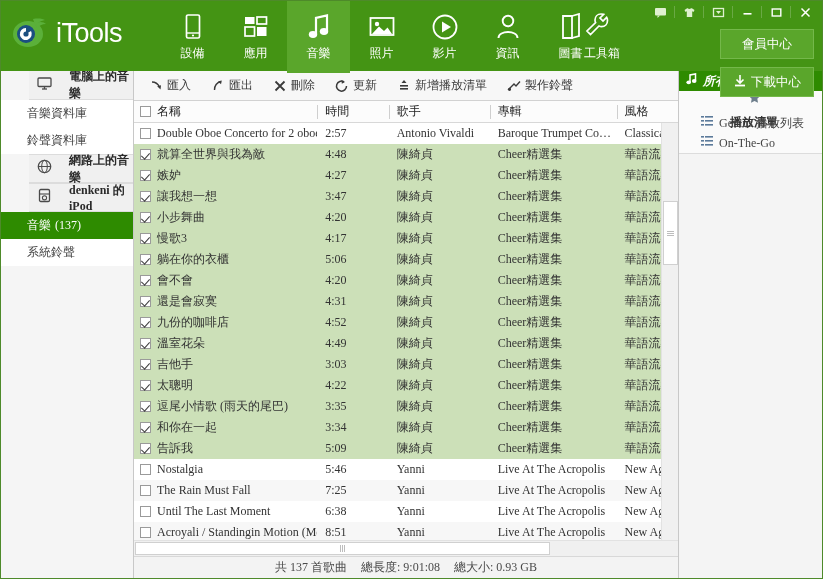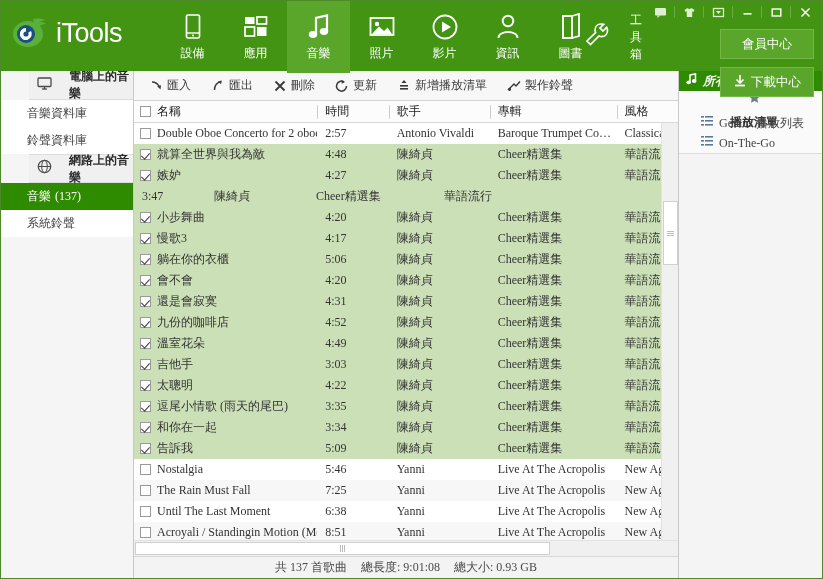--- a/index.html
+++ b/index.html
@@ -36,22 +36,22 @@
   .navitem.active { background:#5aa62b; }
   .navicon { height:28px; display:flex; align-items:flex-end; }
   .navlabel { font-size:12px; font-family:"Liberation Sans", sans-serif; }
 
   .hdr-right { position:absolute; right:8px; top:28px; display:flex; gap:8px;flex-direction:column; }
   .greenbtn { height:30px; background:#5aa62b; border:1px solid #74b84a;
               color:#fff; font-size:12.5px; display:flex; align-items:center;
               justify-content:center; gap:4px; padding:0 12px; cursor:default;
               font-family:"Liberation Sans", sans-serif; }
   .toolbox { position:absolute; right:178px; top:8px; width:60px;
-             display:flex; flex-direction:row; align-items:center;
-             justify-content:center; gap:20px; color:#fff; height:56px; }
+             display:flex; flex-direction:column; align-items:flex-start;
+             justify-content:center; gap:3px; color:#fff; height:56px; }
 
   
   .body { flex:1; display:flex; min-height:0; background:#fff; }
 
   
   .sidebar { width:133px; flex:0 0 133px; background:#f5f5f5;
              border-right:1px solid #c8c8c8; display:flex; flex-direction:column; }
   .sb-group { height:29px; display:flex; align-items:center; gap:17px;
               padding-left:8px; background:#f0f0f0; border-top:1px solid #dcdcdc;
               border-bottom:1px solid #dcdcdc; font-weight:bold; font-size:12px;
@@ -319,20 +319,30 @@
         <span>
           <svg width="15" height="15" viewBox="0 0 15 15">
               <circle cx="7.5" cy="7.5" r="6.2" fill="none" stroke="#4a4a4a" stroke-width="1.3"></circle>
               <ellipse cx="7.5" cy="7.5" rx="2.8" ry="6.2" fill="none" stroke="#4a4a4a" stroke-width="1"></ellipse>
               <path d="M1.5 7.5 L13.5 7.5" stroke="#4a4a4a" stroke-width="1"></path>
             </svg>
         </span>
         <span>網路上的音樂</span>
       </div>
 
+      <div class="sb-group">
+        <span>
+          <svg width="15" height="15" viewBox="0 0 15 15">
+              <rect x="2.5" y="1.5" width="10" height="12" rx="1.3" fill="none" stroke="#4a4a4a" stroke-width="1.3"></rect>
+              <line x1="2.5" y1="6" x2="12.5" y2="6" stroke="#4a4a4a" stroke-width="1.1"></line>
+              <circle cx="7.5" cy="9.8" r="2.1" fill="none" stroke="#4a4a4a" stroke-width="1.1"></circle>
+            </svg>
+        </span>
+        <span>denkeni 的 iPod</span>
+      </div>
       <div class="sb-item selected">
         <span>音樂</span>
         <span class="cnt">(137)</span>
       </div>
       <div class="sb-item">
         <span>系統鈴聲</span>
       </div>
 
       <div class="sb-fill"></div>
     </div>
@@ -441,20 +451,24 @@
               <div class="cell c-name">
                 <span class="cb on"></span>
                 <span>嫉妒</span>
               </div>
               <div class="cell c-time">4:27</div>
               <div class="cell c-artist">陳綺貞</div>
               <div class="cell c-album">Cheer精選集</div>
               <div class="cell c-genre">華語流行</div>
             </div>
             <div class="row sel">
+              <div class="cell c-name">
+                <span class="cb on"></span>
+                <span>讓我想一想</span>
+              </div>
               <div class="cell c-time">3:47</div>
               <div class="cell c-artist">陳綺貞</div>
               <div class="cell c-album">Cheer精選集</div>
               <div class="cell c-genre">華語流行</div>
             </div>
             <div class="row sel">
               <div class="cell c-name">
                 <span class="cb on"></span>
                 <span>小步舞曲</span>
               </div>

